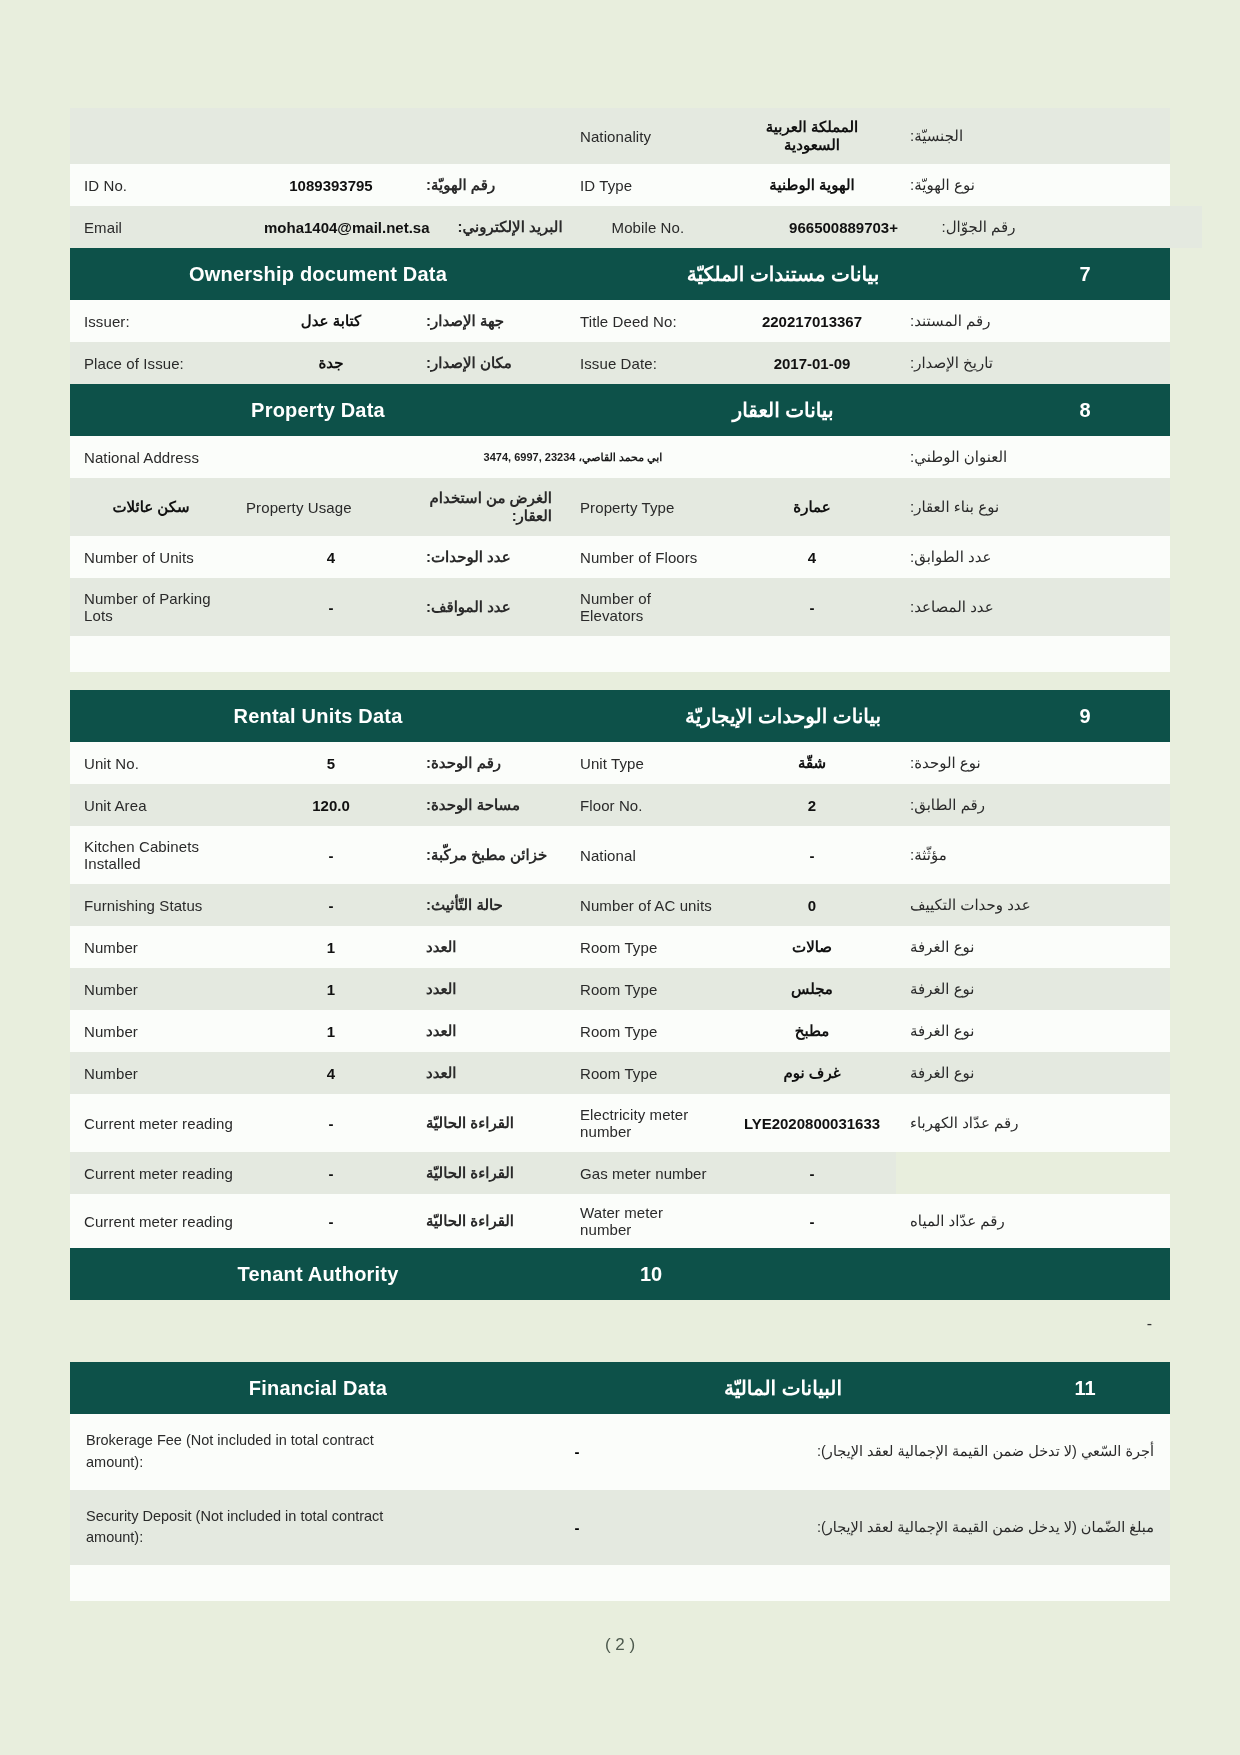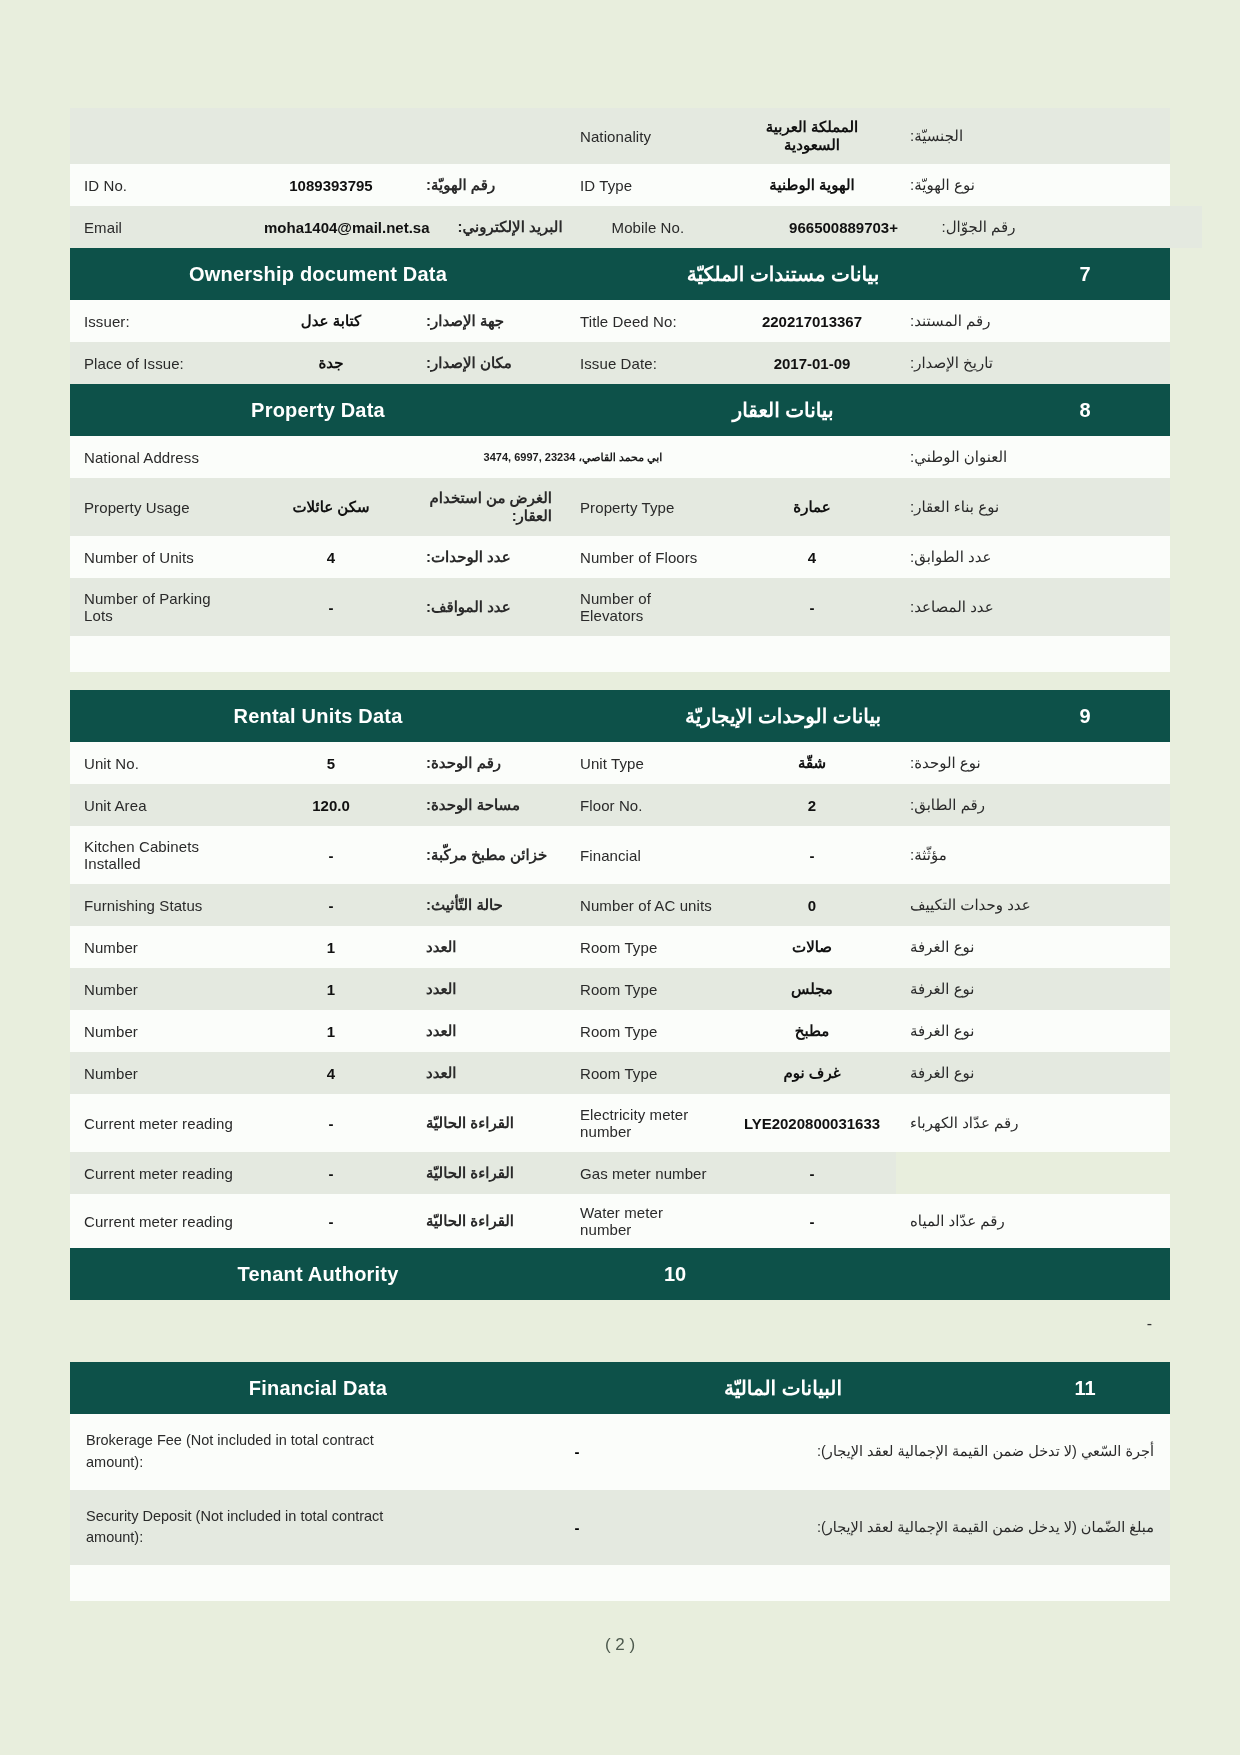--- a/index.html
+++ b/index.html
@@ -59,21 +59,20 @@
   .value.ar { direction: rtl; }
   
   .section {
     display: flex;
     width: 1100px;
     background: #0d5149;
     color: #ffffff;
     min-height: 52px;
     align-items: stretch;
     margin: 0;
-    gap: 24px;
   }
   .section .sec-en {
     flex: 0 0 496px;
     display: flex;
     align-items: center;
     justify-content: center;
     font-size: 20px;
     font-weight: bold;
     letter-spacing: 0.2px;
   }
@@ -242,22 +241,22 @@
   </div>
 
   <div>
     <div class="row addr-row">
       <div class="cell bg-b c-en-label en-label">National Address</div>
       <div class="cell bg-b addr-val">ابي محمد القاصي، 23234 ,6997 ,3474</div>
       <div class="cell bg-b c-ar-label2 ar-label">العنوان الوطني:</div>
     </div>
 
     <div class="row">
+      <div class="cell bg-a c-en-value value ar tall">سكن عائلات</div>
       <div class="cell bg-a c-en-label en-label tall">Property Usage</div>
-      <div class="cell bg-a c-en-value value ar tall">سكن عائلات</div>
       <div class="cell bg-a c-ar-label ar-label tall">الغرض من استخدام العقار:</div>
       <div class="cell bg-a c-en-label2 en-label tall">Property Type</div>
       <div class="cell bg-a c-ar-value value ar tall">عمارة</div>
       <div class="cell bg-a c-ar-label2 ar-label tall">نوع بناء العقار:</div>
     </div>
 
     <div class="row">
       <div class="cell bg-b c-en-label en-label">Number of Units</div>
       <div class="cell bg-b c-en-value value">4</div>
       <div class="cell bg-b c-ar-label ar-label">عدد الوحدات:</div>
@@ -303,21 +302,21 @@
       <div class="cell bg-a c-ar-label ar-label">مساحة الوحدة:</div>
       <div class="cell bg-a c-en-label2 en-label">Floor No.</div>
       <div class="cell bg-a c-ar-value value">2</div>
       <div class="cell bg-a c-ar-label2 ar-label">رقم الطابق:</div>
     </div>
 
     <div class="row">
       <div class="cell bg-b c-en-label en-label tall">Kitchen Cabinets Installed</div>
       <div class="cell bg-b c-en-value value tall">-</div>
       <div class="cell bg-b c-ar-label ar-label tall">خزائن مطبخ مركّبة:</div>
-      <div class="cell bg-b c-en-label2 en-label tall">Financial</div>
+      <div class="cell bg-b c-en-label2 en-label tall">National</div>
       <div class="cell bg-b c-ar-value value tall">-</div>
       <div class="cell bg-b c-ar-label2 ar-label tall">مؤثّثة:</div>
     </div>
 
     <div class="row">
       <div class="cell bg-a c-en-label en-label">Furnishing Status</div>
       <div class="cell bg-a c-en-value value">-</div>
       <div class="cell bg-a c-ar-label ar-label">حالة التّأثيث:</div>
       <div class="cell bg-a c-en-label2 en-label">Number of AC units</div>
       <div class="cell bg-a c-ar-value value">0</div>

